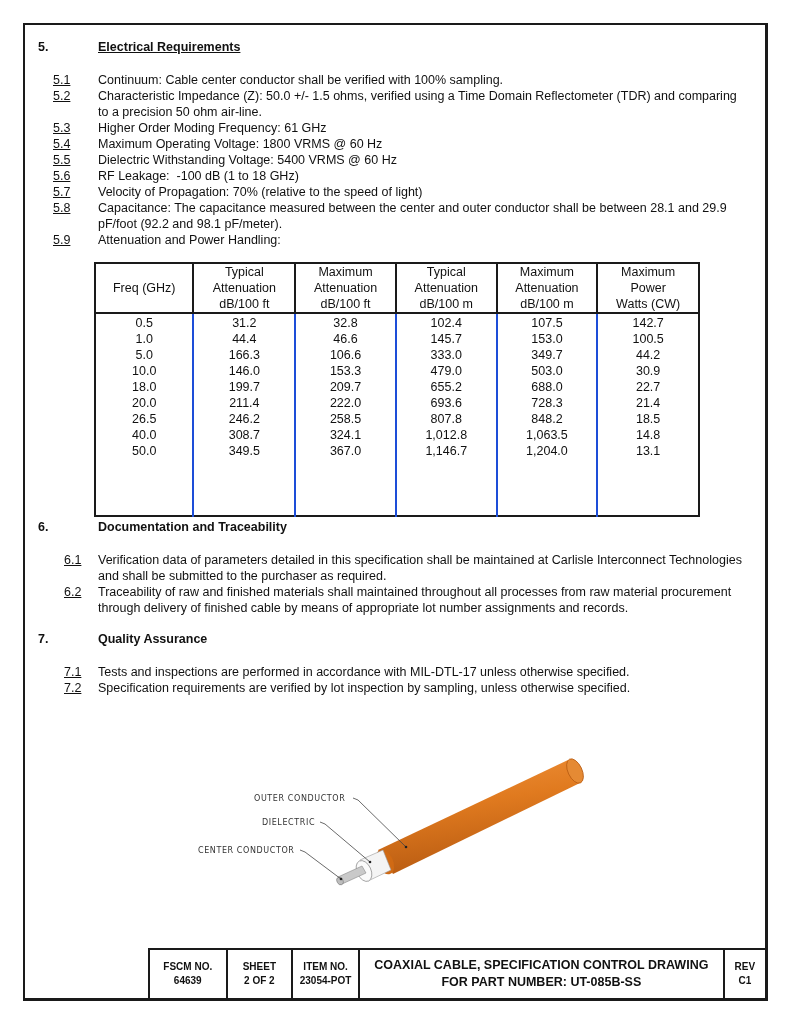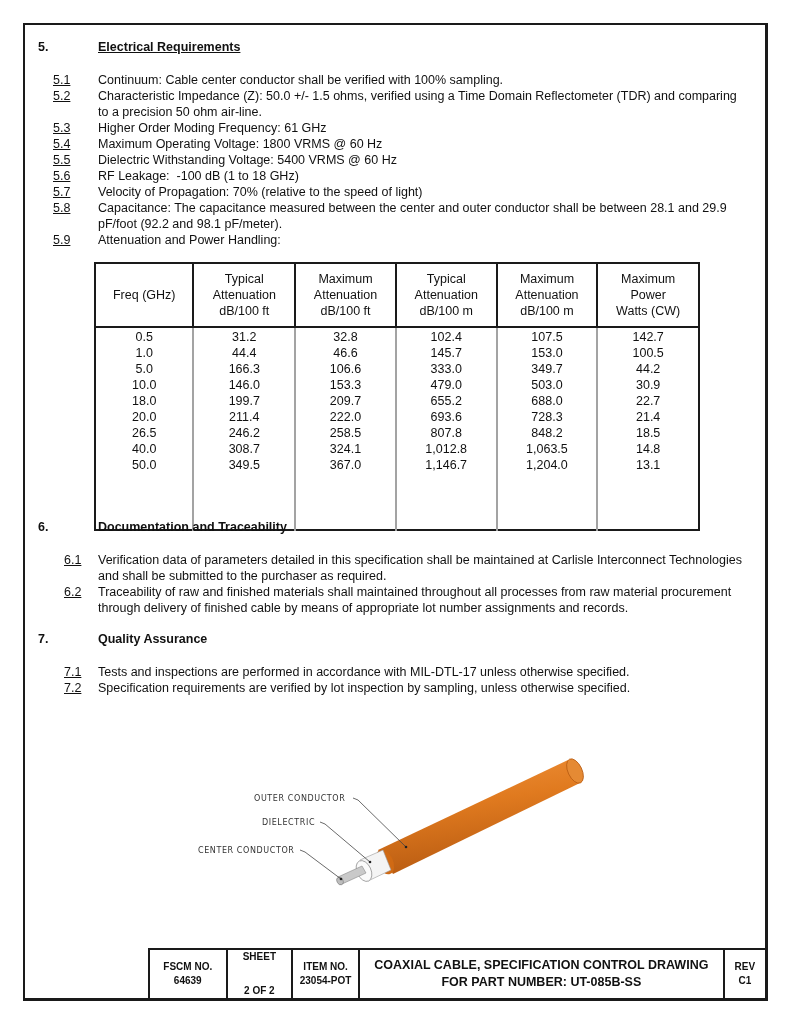--- a/index.html
+++ b/index.html
@@ -19,27 +19,27 @@
   .item .num { position: absolute; left: 0; top: 0; text-decoration: underline; }
   .item .txt { position: absolute; top: 0; }
 
   
   table.att {
     position: absolute; left: 94px; top: 262px; width: 606px; height: 241px;
     border-collapse: collapse; border: 2px solid #1a1a1a;
     font-size: 12.5px; text-align: center;
   }
   table.att th {
-    font-weight: normal; line-height: 16px; height: 46px; padding: 7px;
+    font-weight: normal; line-height: 16px; height: 46px; padding: 0;
     border-left: 2px solid #1a1a1a; border-bottom: 2px solid #1a1a1a;
     vertical-align: middle;
   }
   table.att th:first-child { border-left: none; }
   table.att td {
-    border-left: 2px solid #a3a3a3; padding: 0; line-height: 16px; vertical-align: top;
+    border-left: 2px solid #1d4ed8; padding: 0; line-height: 16px; vertical-align: top;
   }
   table.att td:first-child { border-left: none; }
   table.att td.filler { height: 56px; }
   table.att tbody tr:first-child td { padding-top: 1px; }
 
   
   .title-block {
     position: absolute; left: 148px; top: 948px; width: 617px; height: 50px;
     border-top: 2px solid #1a1a1a; border-left: 2px solid #1a1a1a;
     display: flex; box-sizing: border-box;
@@ -266,21 +266,21 @@
   <div class="cable-label" style="left:64px; top:54px;">OUTER CONDUCTOR</div>
   <div class="cable-label" style="left:72px; top:78px;">DIELECTRIC</div>
   <div class="cable-label" style="left:8px; top:106px;">CENTER CONDUCTOR</div>
 </div>
 
 <div class="title-block">
   <div class="tb-cell" style="width:79px;">
     <span>FSCM NO.</span>
     <span>64639</span>
   </div>
-  <div class="tb-cell" style="width:67px;justify-content:space-between;">
+  <div class="tb-cell" style="width:67px;">
     <span>SHEET</span>
     <span>2 OF 2</span>
   </div>
   <div class="tb-cell" style="width:68px;">
     <span>ITEM NO.</span>
     <span>23054-POT</span>
   </div>
   <div class="tb-cell tb-title" style="width:372px;">
     <span>COAXIAL CABLE, SPECIFICATION CONTROL DRAWING</span>
     <span>FOR PART NUMBER: UT-085B-SS</span>

